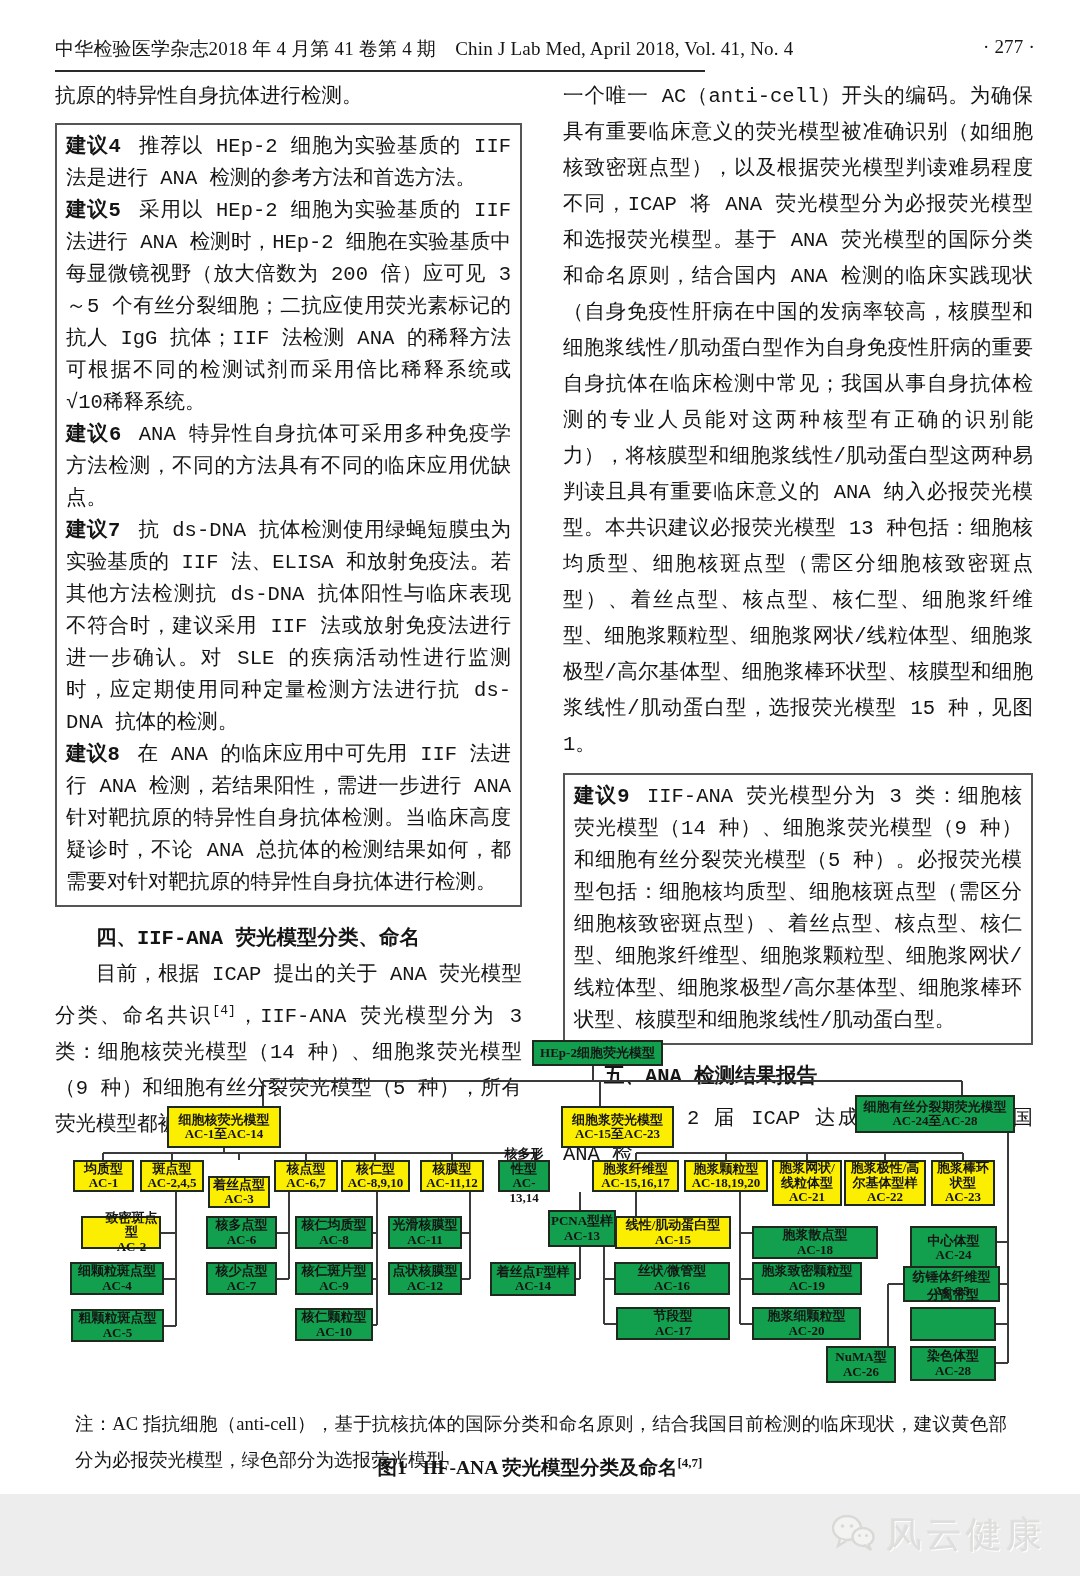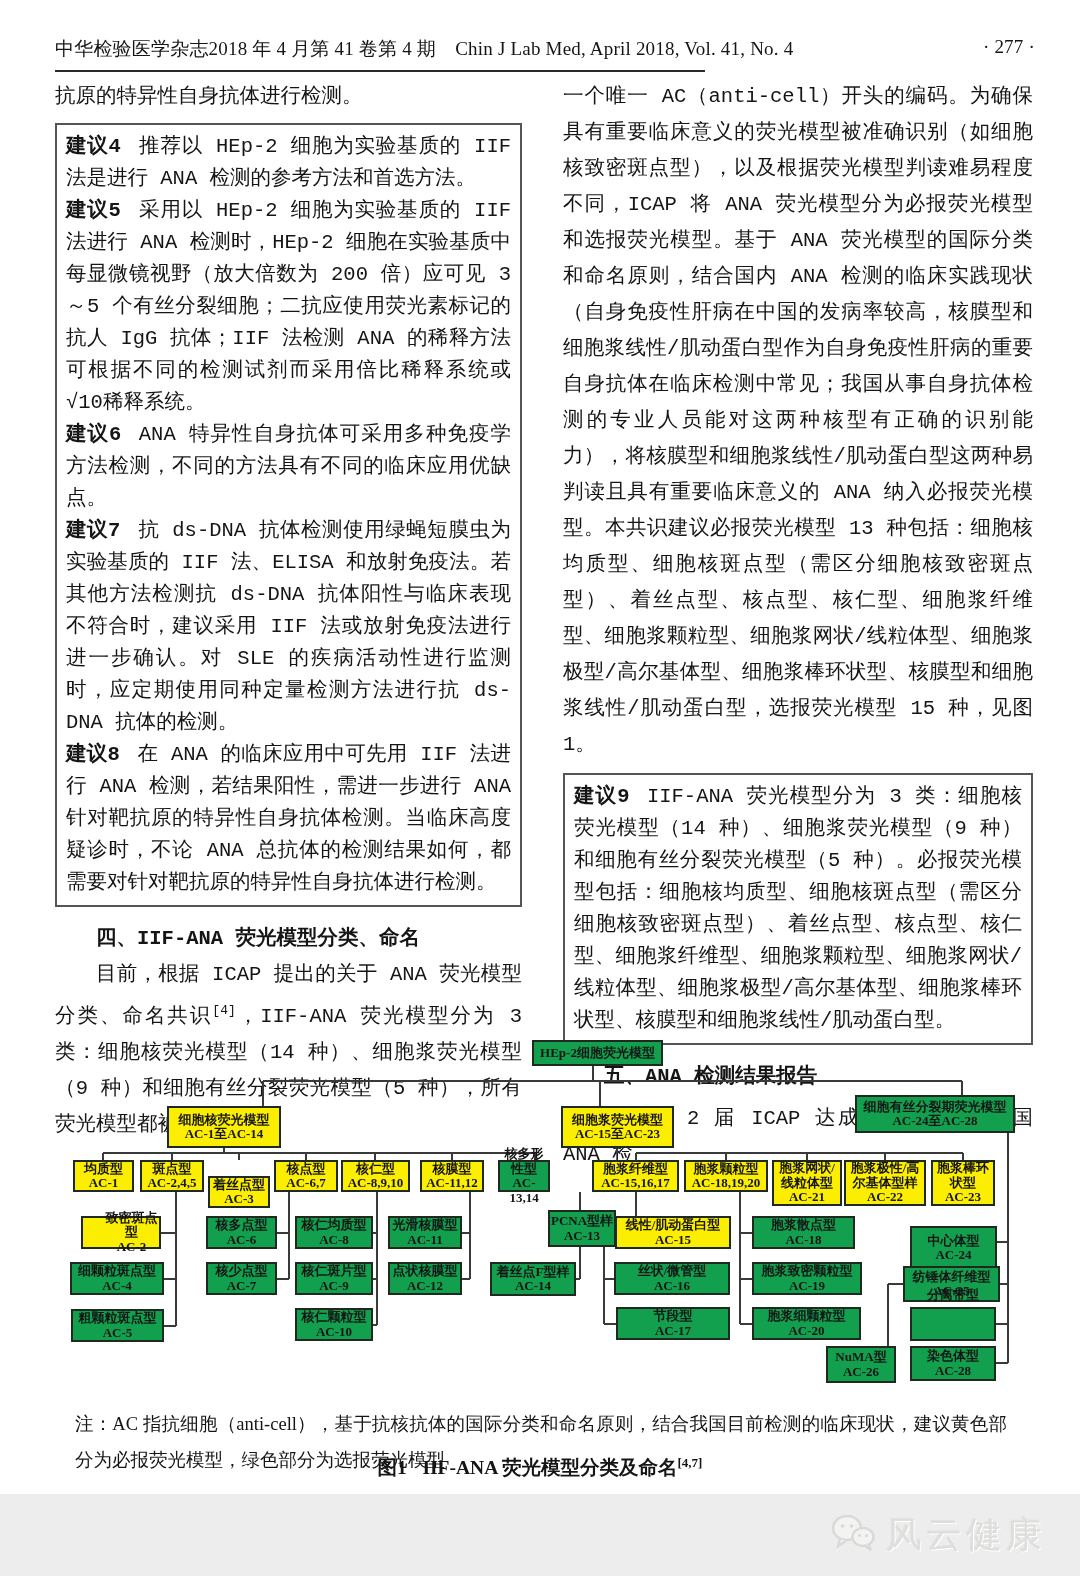--- a/index.html
+++ b/index.html
@@ -253,21 +253,21 @@
           <div>AC-15</div>
         </div>
         <div class="fnode ng" style="left: 569px; top: 230px; width: 116px; height: 33px;">
           <div>丝状/微管型</div>
           <div>AC-16</div>
         </div>
         <div class="fnode ng" style="left: 571px; top: 275px; width: 114px; height: 33px;">
           <div>节段型</div>
           <div>AC-17</div>
         </div>
-        <div class="fnode ng" style="left: 707px; top: 184px; width: 103px; height: 33px; justify-content: flex-end;">
+        <div class="fnode ng" style="left: 707px; top: 194px; width: 126px; height: 33px; justify-content: flex-end;">
           <div>胞浆散点型</div>
           <div>AC-18</div>
         </div>
         <div class="fnode ng" style="left: 707px; top: 230px; width: 110px; height: 33px;">
           <div>胞浆致密颗粒型</div>
           <div>AC-19</div>
         </div>
         <div class="fnode ng" style="left: 707px; top: 275px; width: 109px; height: 33px;">
           <div>胞浆细颗粒型</div>
           <div>AC-20</div>

